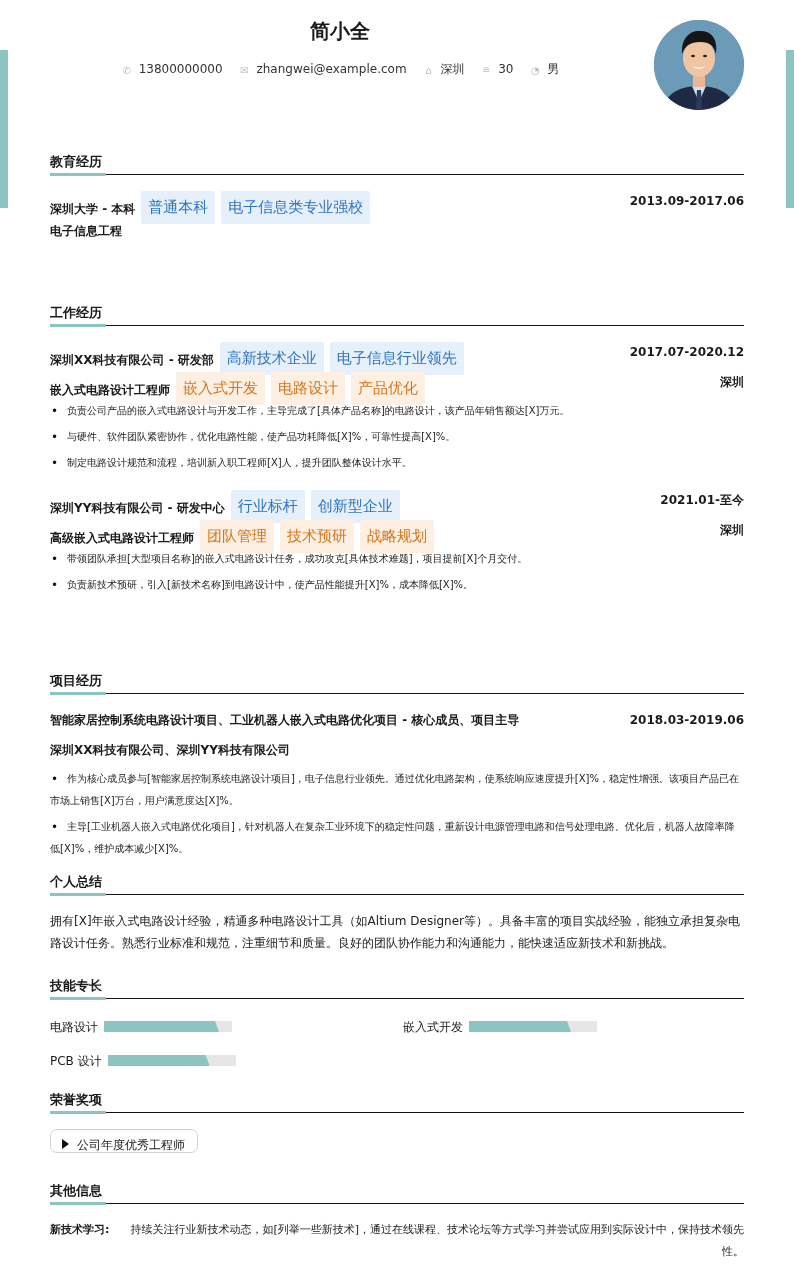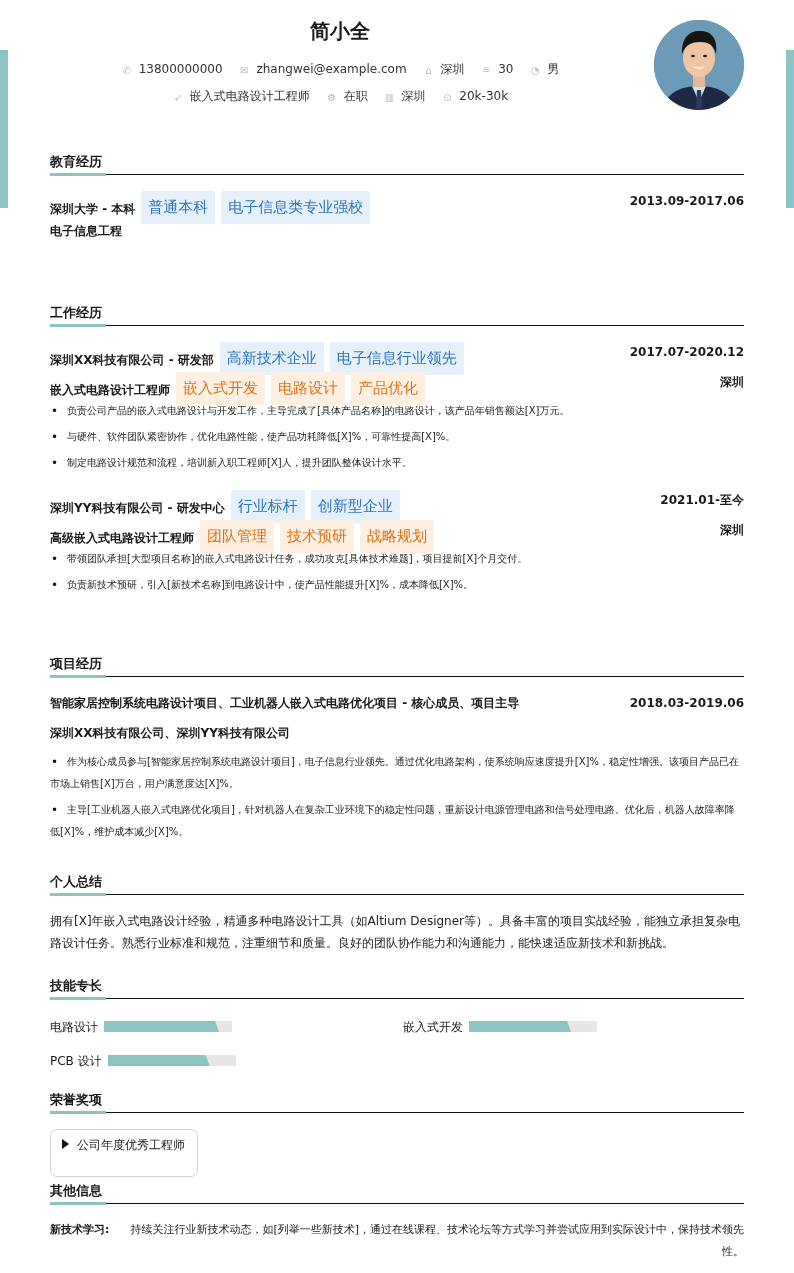--- a/index.html
+++ b/index.html
@@ -36,21 +36,21 @@
   .bullet { position: relative; padding-left: 17px; font-size: 10px; line-height: 22px; color: #222; }
   .bullet::before { content: "•"; position: absolute; left: 1px; top: 0; font-size: 12px; color: #111; }
   .bullet.wrap { padding-left: 0; text-indent: 17px; }
   .bullet.wrap::before { left: 1px; text-indent: 0; }
 
   .skill { position: absolute; height: 14px; font-size: 12px; line-height: 14px; font-weight: bold; white-space: nowrap; }
   .skill .lbl { display: inline-block; vertical-align: middle; font-weight: normal; color: #1a1a1a; }
   .skill .bar { display: inline-block; vertical-align: middle; height: 11px; background: #e6e6e6; position: relative; margin-left: 6px; }
   .skill .fill { position: absolute; left: 0; top: 0; height: 11px; background: #8cc4c1; clip-path: polygon(0 0, calc(100% - 4px) 0, 100% 100%, 0 100%); }
 
-  .award-box { display: inline-block; border: 1px solid #d3d3d3; border-radius: 7px; height: 48px; line-height: 30px; padding: 0 12px 0 11px; font-size: 12px; color: #222; }
+  .award-box { display: inline-block; border: 1px solid #d3d3d3; border-radius: 7px; height: 24px; line-height: 30px; padding: 0 12px 0 11px; font-size: 12px; color: #222; }
   .award-box .tri { display: inline-block; width: 0; height: 0; border-left: 7px solid #111; border-top: 5px solid transparent; border-bottom: 5px solid transparent; margin-right: 8px; vertical-align: 0px; }
 
   .other-row { position: relative; font-size: 11px; line-height: 22px; padding-left: 72px; text-align: right; }
   .other-row .k { position: absolute; left: 0; top: 0; font-weight: bold; color: #1a1a1a; }
 </style>
 </head>
 <body>
 
 <div class="side-bar-left"></div>
 <div class="side-bar-right"></div>
@@ -61,26 +61,20 @@
     <div class="name">简小全</div>
 
     <div class="info-row r1">
       <span class="info-item"><span class="ic">✆</span><span>13800000000</span></span>
       <span class="info-item"><span class="ic">✉</span><span>zhangwei@example.com</span></span>
       <span class="info-item"><span class="ic">⌂</span><span>深圳</span></span>
       <span class="info-item"><span class="ic">≘</span><span>30</span></span>
       <span class="info-item"><span class="ic">◔</span><span>男</span></span>
     </div>
 
-    <div class="info-row r2">
-      <span class="info-item"><span class="ic">➶</span><span>嵌入式电路设计工程师</span></span>
-      <span class="info-item"><span class="ic">⚙</span><span>在职</span></span>
-      <span class="info-item"><span class="ic">▥</span><span>深圳</span></span>
-      <span class="info-item"><span class="ic">⊙</span><span>20k-30k</span></span>
-    </div>
 
     <div class="avatar">
       <svg width="90" height="90" viewBox="0 0 90 90">
         <rect width="90" height="90" fill="#6b9bb6"></rect>
         <path d="M8 90 C12 72 28 66 45 66 C62 66 78 72 82 90 Z" fill="#1e2a44"></path>
         <path d="M38 66 L45 82 L52 66 Z" fill="#cfe0f0"></path>
         <path d="M43 70 L47 70 L48 88 L45 90 L42 88 Z" fill="#2a3b5e"></path>
         <rect x="39" y="52" width="12" height="15" fill="#e8b896"></rect>
         <ellipse cx="45" cy="38" rx="16" ry="19" fill="#f0c5a4"></ellipse>
         <path d="M28 34 C27 16 38 10 46 11 C57 11 64 18 62 34 C60 26 56 22 46 22 C36 22 31 26 28 34 Z" fill="#161616"></path>
@@ -132,21 +126,21 @@
         <span class="b">高级嵌入式电路设计工程师</span><span class="tag orange">团队管理</span><span class="tag orange">技术预研</span><span class="tag orange">战略规划</span>
         <span class="right">深圳</span>
       </div>
       <div style="margin-top:8px;">
         <div class="bullet" style="margin-bottom:4px;">带领团队承担[大型项目名称]的嵌入式电路设计任务，成功攻克[具体技术难题]，项目提前[X]个月交付。</div>
         <div class="bullet" style="margin-bottom:4px;">负责新技术预研，引入[新技术名称]到电路设计中，使产品性能提升[X]%，成本降低[X]%。</div>
       </div>
     </div>
   </div>
 
-  <div class="section" style="top:654px;">
+  <div class="section" style="top:671px;">
     <div class="sec-title">项目经历</div>
     <div class="sec-line"></div>
     <div class="row" style="margin-top:16px;">
       <span class="b">智能家居控制系统电路设计项目、工业机器人嵌入式电路优化项目 - 核心成员、项目主导</span>
       <span class="right">2018.03-2019.06</span>
     </div>
     <div class="row" style="margin-top:10px;">
       <span class="b">深圳XX科技有限公司、深圳YY科技有限公司</span>
     </div>
     <div style="margin-top:8px;">

